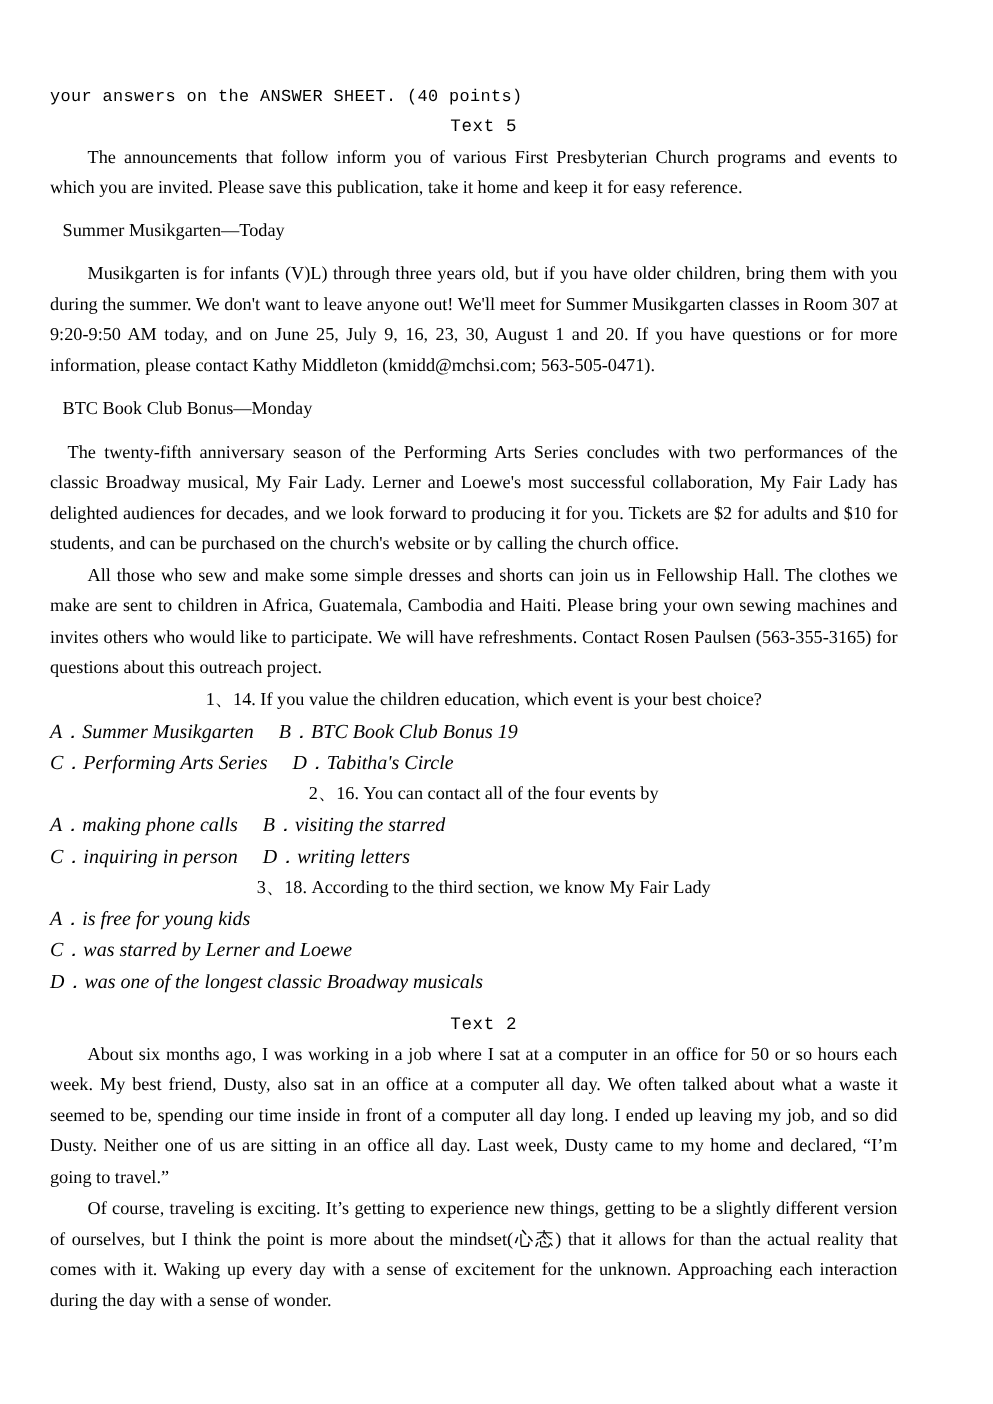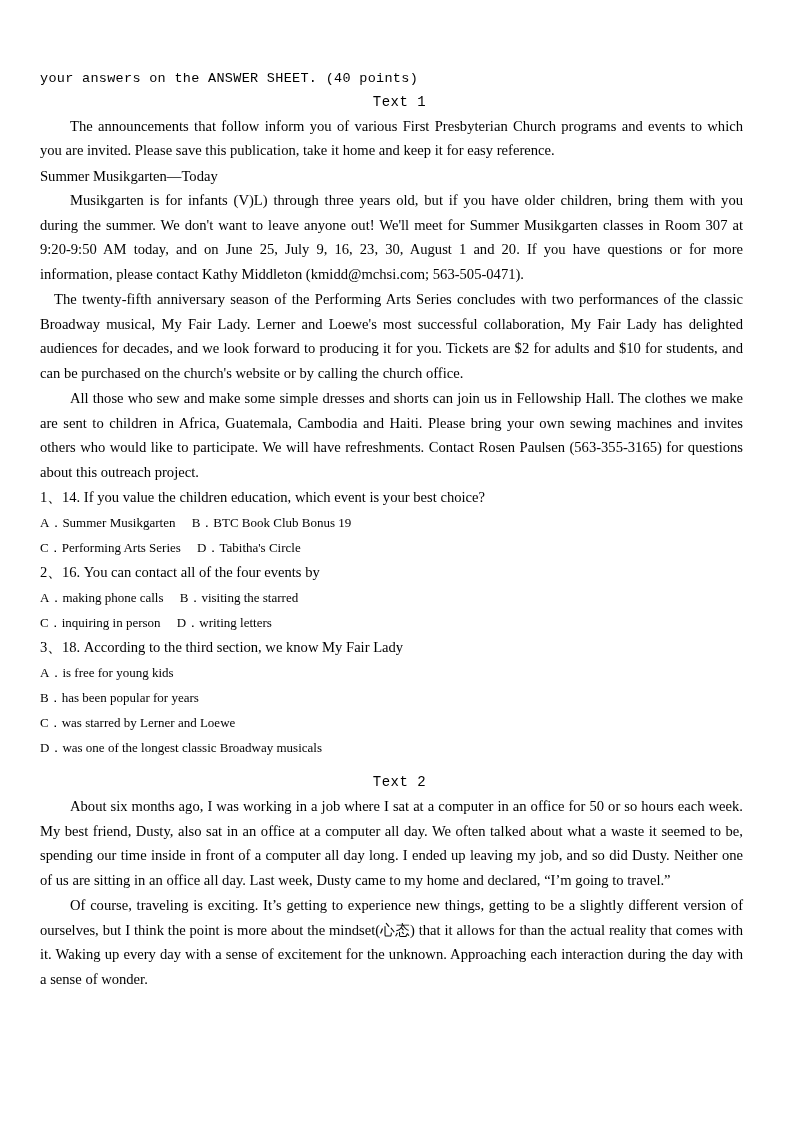--- a/index.html
+++ b/index.html
@@ -15,21 +15,21 @@
     position: relative;
     overflow: hidden;
   }
   .page {
     position: absolute;
     left: 0;
     top: 0;
     width: 794px;
     height: 989px;
     box-sizing: border-box;
-    padding: 70px 35px 40px 40px;
+    padding: 70px 60px 40px 40px;
   }
   .mono-line {
     font-family: "Liberation Mono", "DejaVu Sans Mono", monospace;
     font-size: 13.5px;
     letter-spacing: 0.3px;
     margin: 0 0 6px 0;
     line-height: 1.3;
   }
   .text-head {
     font-family: "Liberation Mono", "DejaVu Sans Mono", monospace;
@@ -48,65 +48,67 @@
     text-align: justify;
     text-justify: inter-word;
   }
   p.indent {
     text-indent: 30px;
   }
   p.indent-sm {
     text-indent: 14px;
   }
   p.sub {
-    margin: 0;
+    margin: 10px;
     font-size: 14.6px;
     line-height: 24.5px;
   }
   .q {
     margin: 0;
     font-size: 14.6px;
     line-height: 25px;
+    text-align: center;
   }
   .opts {
     margin: 0;
-    font-size: 13px;
+    font-size: 16px;
     line-height: 25px;
+    font-style: italic;
   }
 </style>
 </head>
 <body>
 
 <div class="page">
 
   <div class="mono-line">your answers on the ANSWER SHEET. (40 points)</div>
 
-  <div class="text-head">Text 1</div>
+  <div class="text-head">Text 5</div>
 
   <p class="para indent">The announcements that follow inform you of various First Presbyterian Church programs and events to which you are invited. Please save this publication, take it home and keep it for easy reference.</p>
 
   <p class="sub">Summer Musikgarten—Today</p>
   <p class="para indent">Musikgarten is for infants (V)L) through three years old, but if you have older children, bring them with you during the summer. We don't want to leave anyone out! We'll meet for Summer Musikgarten classes in Room 307 at 9:20-9:50 AM today, and on June 25, July 9, 16, 23, 30, August 1 and 20. If you have questions or for more information, please contact Kathy Middleton (kmidd@mchsi.com; 563-505-0471).</p>
 
+  <p class="sub">BTC Book Club Bonus—Monday</p>
 
   <p class="para indent-sm">The twenty-fifth anniversary season of the Performing Arts Series concludes with two performances of the classic Broadway musical, My Fair Lady. Lerner and Loewe's most successful collaboration, My Fair Lady has delighted audiences for decades, and we look forward to producing it for you. Tickets are $2 for adults and $10 for students, and can be purchased on the church's website or by calling the church office.</p>
 
   <p class="para indent">All those who sew and make some simple dresses and shorts can join us in Fellowship Hall. The clothes we make are sent to children in Africa, Guatemala, Cambodia and Haiti. Please bring your own sewing machines and invites others who would like to participate. We will have refreshments. Contact Rosen Paulsen (563-355-3165) for questions about this outreach project.</p>
 
   <p class="q">1、14.  If you value the children education, which event is your best choice?</p>
   <p class="opts">A．Summer Musikgarten　 B．BTC Book Club Bonus 19</p>
   <p class="opts">C．Performing Arts Series　 D．Tabitha's Circle</p>
 
   <p class="q">2、16.  You can contact all of the four events by</p>
   <p class="opts">A．making phone calls　 B．visiting the starred</p>
   <p class="opts">C．inquiring in person　 D．writing letters</p>
 
   <p class="q">3、18.  According to the third section, we know My Fair Lady</p>
   <p class="opts">A．is free for young kids</p>
-  <p class="opts">B．has been popular for years</p>
   <p class="opts">C．was starred by Lerner and Loewe</p>
   <p class="opts">D．was one of the longest classic Broadway musicals</p>
 
   <div class="text-head second">Text 2</div>
 
   <p class="para indent">About six months ago, I was working in a job where I sat at a computer in an office for 50 or so hours each week. My best friend, Dusty, also sat in an office at a computer all day. We often talked about what a waste it seemed to be, spending our time inside in front of a computer all day long. I ended up leaving my job, and so did Dusty. Neither one of us are sitting in an office all day. Last week, Dusty came to my home and declared, “I’m going to travel.”</p>
   <p class="para indent">Of course, traveling is exciting. It’s getting to experience new things, getting to be a slightly different version of ourselves, but I think the point is more about the mindset(心态) that it allows for than the actual reality that comes with it. Waking up every day with a sense of excitement for the unknown. Approaching each interaction during the day with a sense of wonder.</p>
 
 </div>
 

